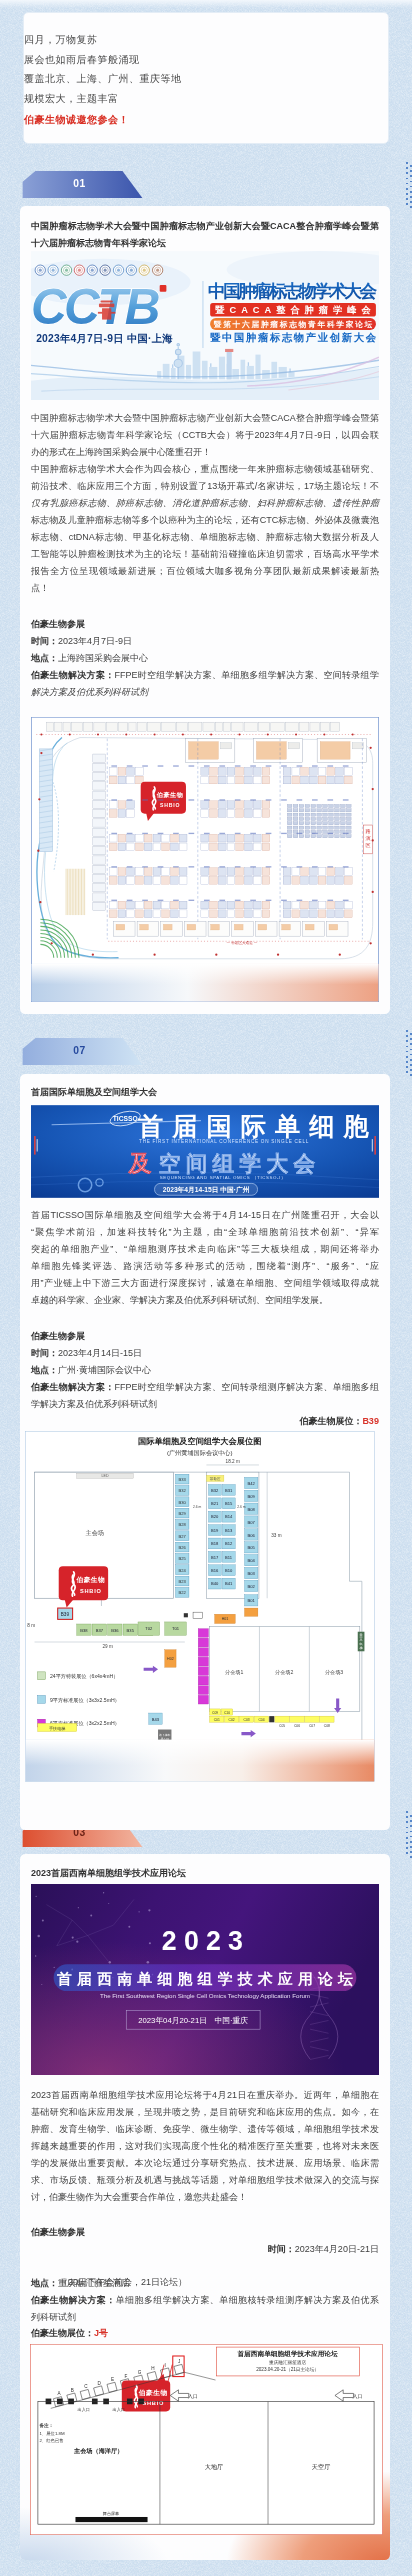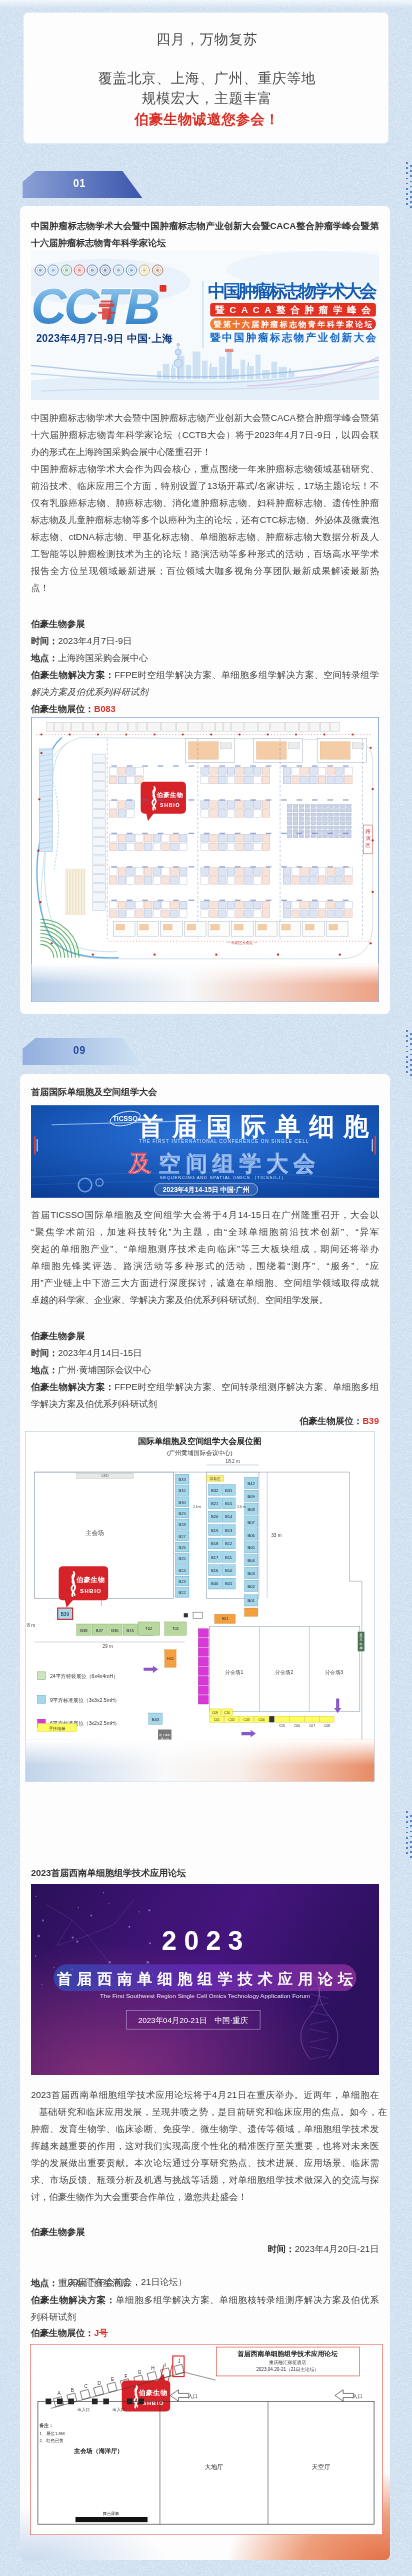--- a/index.html
+++ b/index.html
@@ -1,18 +1,18 @@
 <!DOCTYPE html>
 <html style="font-size:8.2px"><head><meta charset="utf-8"><title>page</title><style>
 *{margin:0;padding:0;box-sizing:border-box}
 html,body{width:412px;}
 body{position:relative;height:3317px;background:#ccdeef;font-family:"Liberation Sans",sans-serif;overflow:hidden}
 .card{position:absolute;left:19.6px;width:370px;background:#fdfdfe;border-radius:5.2px;overflow:hidden}
 .intro{position:absolute;left:23px;top:12px;width:366px;height:132px;background:#fdfdfe;border-radius:5.2px;border:0.5px solid #e4edf6}
-.iline{position:absolute;left:0;width:366px;text-align:center;font-size:14px;color:#4a4a4a;line-height:15.5px;letter-spacing:0.5px}
+.iline{position:absolute;left:0;width:366px;text-align:left;font-size:10px;color:#4a4a4a;line-height:15.5px;letter-spacing:0.5px}
 .ired{color:#d93126;font-weight:bold}
 .badge{position:absolute;left:21.6px;width:121px;height:27px}
 .badge svg{display:block}
 .bnum{position:absolute;left:0;top:6.7px;width:116px;text-align:center;font-size:10.3px;font-weight:bold;letter-spacing:0.5px}
 .line{position:absolute;left:11.3px;width:348px;font-size:9px;line-height:17px;height:17px;color:#404040;white-space:nowrap}
 .j{text-align:justify;text-align-last:justify;white-space:normal;word-break:break-all}
 .red{color:#d8342b;font-weight:bold}
 .b{font-weight:bold;color:#333}
 .ind{padding-left:28px}
 .dotcol{position:absolute;width:2.1px}
@@ -28,20 +28,21 @@
 <feColorMatrix in="t" type="matrix" values="0 0 0 0 1  0 0 0 0 1  0 0 0 0 1  1.3 0 0 0 -0.45"></feColorMatrix>
 </filter>
     </defs>
 <rect width="800" height="6439" filter="url(#nz)" opacity="0.65"></rect>
 </svg>
 
 <div style="position:absolute;left:0;top:0;width:412px;height:8.2px;background:linear-gradient(180deg,#f2f7fc,rgba(204,222,239,0))"></div>
 
 <div class="intro">
 <div class="iline" style="top:19px">四月，万物复苏</div>
+<div class="iline" style="top:39px">展会也如雨后春笋般涌现</div>
 <div class="iline" style="top:58px">覆盖北京、上海、广州、重庆等地</div>
 <div class="iline" style="top:78px">规模宏大，主题丰富</div>
 <div class="iline" style="top:99px"><span class="ired">伯豪生物诚邀您参会！</span></div>
 </div>
 
 <div class="badge" style="top:171px">
 <svg width="121" height="27" viewBox="0 0 235 53">
       <defs>
         <linearGradient id="bg1" x1="0" y1="0" x2="1" y2="0">
           <stop offset="0" stop-color="#8aa0d6"></stop>
@@ -79,21 +80,21 @@
 <div class="badge" style="top:1038px">
 <svg width="121" height="27" viewBox="0 0 235 53">
       <defs>
         <linearGradient id="bg2" x1="0" y1="0" x2="1" y2="0">
           <stop offset="0" stop-color="#93aede"></stop>
           <stop offset="1" stop-color="#cfe3f4"></stop>
         </linearGradient>
       </defs>
 <polygon points="0,53 0,21 25,0 196,0 235,53" fill="url(#bg2)"></polygon>
     </svg>
-<div class="bnum" style="color:#274a9e">09</div>
+<div class="bnum" style="color:#274a9e">07</div>
 </div>
 
 <div class="dotcol" style="left:406px;top:1030px;height:46px">
     <i class="dot" style="top:0px"></i>
     <i class="dot" style="top:5.2px"></i>
     <i class="dot" style="top:10.3px"></i>
     <i class="dot" style="top:15.5px"></i>
     <i class="dot" style="top:20.6px"></i>
     <i class="dot" style="top:26px"></i>
     <i class="dot" style="top:31px"></i>
@@ -267,33 +268,32 @@
 <text x="509" y="147" font-size="15" font-weight="bold" fill="#fff" text-anchor="middle" textLength="308">暨第十六届肿瘤标志物青年科学家论坛</text>
 <text x="509" y="174" font-size="20" font-weight="bold" fill="#1668c4" text-anchor="middle" textLength="322">暨中国肿瘤标志物产业创新大会</text>
 </svg>
     </div>
 
 <div class="line j" style="top:204px;">中国肿瘤标志物学术大会暨中国肿瘤标志物产业创新大会暨CACA整合肿瘤学峰会暨第</div>
 <div class="line j" style="top:221px;">十六届肿瘤标志物青年科学家论坛（CCTB大会）将于2023年4月7日-9日，以四会联</div>
 <div class="line " style="top:238px;">办的形式在上海跨国采购会展中心隆重召开！</div>
 <div class="line j" style="top:255px;">中国肿瘤标志物学术大会作为四会核心，重点围绕一年来肿瘤标志物领域基础研究、</div>
 <div class="line j" style="top:272px;">前沿技术、临床应用三个方面，特别设置了13场开幕式/名家讲坛，17场主题论坛！不</div>
-<div class="line j" style="top:289px;">仅有乳腺癌标志物、肺癌标志物、消化道肿瘤标志物、妇科肿瘤标志物、遗传性肿瘤</div>
+<div class="line j" style="top:289px;font-style:italic;">仅有乳腺癌标志物、肺癌标志物、消化道肿瘤标志物、妇科肿瘤标志物、遗传性肿瘤</div>
 <div class="line j" style="top:306px;">标志物及儿童肿瘤标志物等多个以癌种为主的论坛，还有CTC标志物、外泌体及微囊泡</div>
 <div class="line j" style="top:323px;">标志物、ctDNA标志物、甲基化标志物、单细胞标志物、肿瘤标志物大数据分析及人</div>
-<div class="line j" style="top:340px;">工智能等以肿瘤检测技术为主的论坛！路演活动等多种形式的活动，百场高水平学术</div>
+<div class="line j" style="top:340px;">工智能等以肿瘤检测技术为主的论坛！基础前沿碰撞临床迫切需求，百场高水平学术</div>
 <div class="line j" style="top:357px;">报告全方位呈现领域最新进展；百位领域大咖多视角分享团队最新成果解读最新热</div>
 <div class="line " style="top:374px;">点！</div>
 
 <div class="line " style="top:410px;"><span class="b">伯豪生物参展</span></div>
 <div class="line " style="top:427px;"><span class="b">时间：</span>2023年4月7日-9日</div>
 <div class="line " style="top:444px;"><span class="b">地点：</span>上海跨国采购会展中心</div>
 <div class="line j" style="top:461px;"><span class="b">伯豪生物解决方案：</span>FFPE时空组学解决方案、单细胞多组学解决方案、空间转录组学</div>
 <div class="line " style="top:478px;font-style:italic;">解决方案及伯优系列科研试剂</div>
-<div class="line " style="top:495px;"><span class="b">伯豪生物展位：</span><span class="red">B083</span></div>
 
 <div class="bimg" style="top:511px">
       <svg width="348" height="285" viewBox="0 0 676 554">
         <rect x="0.5" y="0.5" width="675" height="553" fill="#ffffff" stroke="#7b9bd2" stroke-width="1.5"></rect>
         <rect x="30" y="10" width="14" height="18" fill="#f6f6f4" stroke="#a8b0be" stroke-width="0.6"></rect>
         <rect x="46" y="10" width="14" height="18" fill="#f6f6f4" stroke="#a8b0be" stroke-width="0.6"></rect>
         <rect x="62" y="10" width="14" height="18" fill="#f6f6f4" stroke="#a8b0be" stroke-width="0.6"></rect>
         <rect x="78" y="10" width="22" height="18" fill="#f6f6f4" stroke="#a8b0be" stroke-width="0.6"></rect>
         <rect x="102" y="10" width="18" height="18" fill="#f6f6f4" stroke="#a8b0be" stroke-width="0.6"></rect>
         <rect x="122" y="10" width="22" height="18" fill="#f6f6f4" stroke="#a8b0be" stroke-width="0.6"></rect>
@@ -831,21 +831,21 @@
             <stop offset="0" stop-color="#fff"></stop>
             <stop offset="1" stop-color="#fff" stop-opacity="0"></stop>
           </linearGradient>
         </defs>
         <rect x="1" y="480" width="674" height="73" fill="url(#p1band)"></rect>
         <rect x="1" y="480" width="674" height="40" fill="url(#p1fade)"></rect>
       </svg>
     </div>
 </div>
 
-<div class="card" style="top:1074px;height:920px">
+<div class="card" style="top:1074px;height:756px">
 
 <div class="line b" style="top:9.8px;">首届国际单细胞及空间组学大会</div>
 
 <div class="bimg" style="top:31px">
       <svg width="348" height="93" viewBox="0 0 676 180">
 <defs>
           <radialGradient id="b2bg" cx="0.5" cy="0.32" r="0.85">
             <stop offset="0" stop-color="#2d74da"></stop>
             <stop offset="0.55" stop-color="#1655b4"></stop>
             <stop offset="1" stop-color="#0a3a92"></stop>
@@ -1165,21 +1165,21 @@
 <text x="340" y="128" font-size="52" font-weight="bold" fill="#fff" text-anchor="middle" letter-spacing="14">2023</text>
 <rect x="44" y="156" width="588" height="52" rx="26" fill="url(#b3bar)" opacity="0.6"></rect>
 <text x="338" y="195" font-size="29" font-weight="bold" fill="#fff" text-anchor="middle" textLength="575">首届西南单细胞组学技术应用论坛</text>
 <text x="338" y="222" font-size="12" fill="#e8def6" text-anchor="middle">The First Southwest Region Single Cell Omics Technology Application Forum</text>
 <rect x="185" y="246" width="260" height="36" fill="none" stroke="#b8a8d8" stroke-width="1"></rect>
 <text x="315" y="270" font-size="15" fill="#fff" text-anchor="middle">2023年04月20-21日　中国·重庆</text>
 </svg>
     </div>
 
 <div class="line j" style="top:233px;">2023首届西南单细胞组学技术应用论坛将于4月21日在重庆举办。近两年，单细胞在</div>
-<div class="line j" style="top:250px;margin-left:8px;">基础研究和临床应用发展，呈现井喷之势，是目前研究和临床应用的焦点。如今，在</div>
+<div class="line j" style="top:250px;">基础研究和临床应用发展，呈现井喷之势，是目前研究和临床应用的焦点。如今，在</div>
 <div class="line j" style="top:267px;">肿瘤、发育生物学、临床诊断、免疫学、微生物学、遗传等领域，单细胞组学技术发</div>
 <div class="line j" style="top:284px;">挥越来越重要的作用，这对我们实现高度个性化的精准医疗至关重要，也将对未来医</div>
 <div class="line j" style="top:301px;">学的发展做出重要贡献。本次论坛通过分享研究热点、技术进展、应用场景、临床需</div>
 <div class="line j" style="top:318px;">求、市场反馈、瓶颈分析及机遇与挑战等话题，对单细胞组学技术做深入的交流与探</div>
 <div class="line " style="top:335px;">讨，伯豪生物作为大会重要合作单位，邀您共赴盛会！</div>
 
 <div class="line " style="top:370px;"><span class="b">伯豪生物参展</span></div>
 <div class="line " style="top:387px;text-align:right;"><span class="b">时间：</span>2023年4月20日-21日</div>
 <div class="line " style="top:420px;"><span class="ind">（20日下午会前会，21日论坛）</span></div>
 <div class="line " style="top:421px;"><span class="b">地点：</span>重庆融汇丽笙酒店</div>

